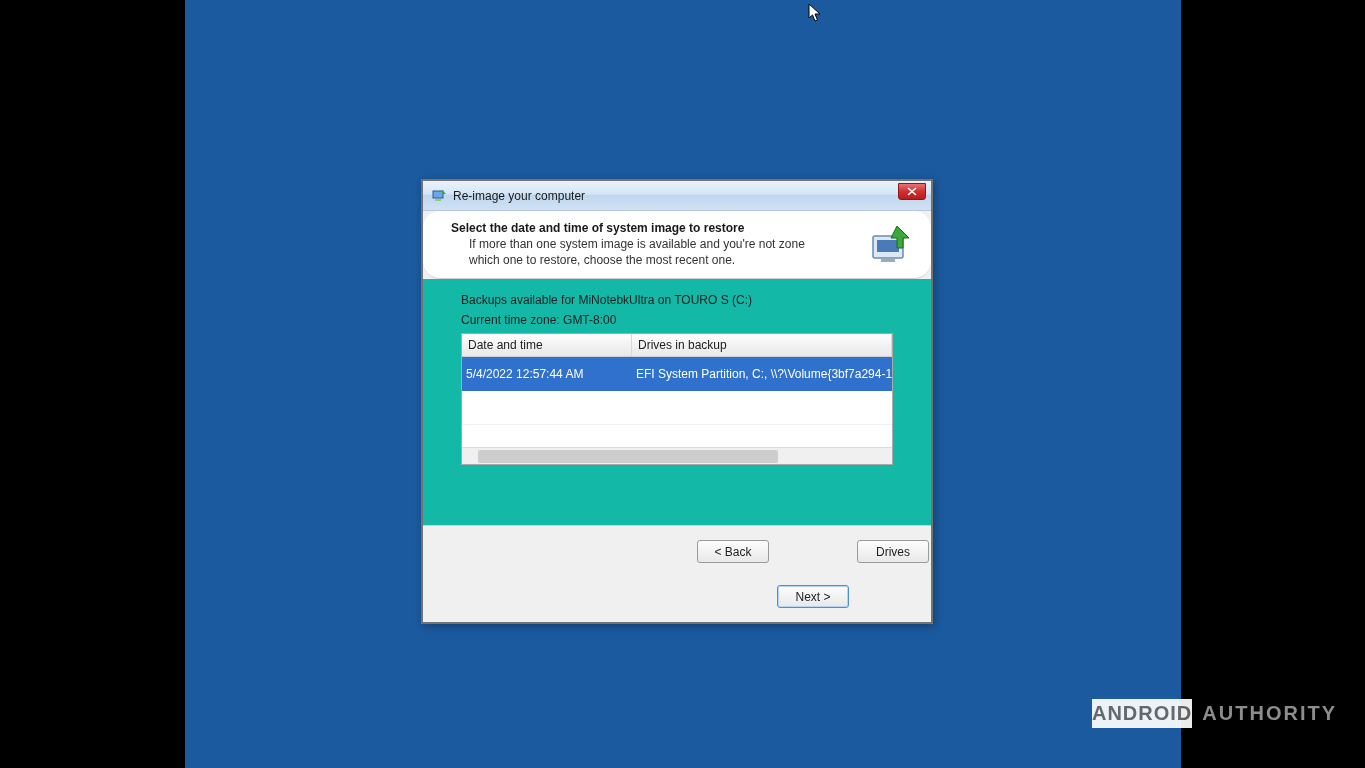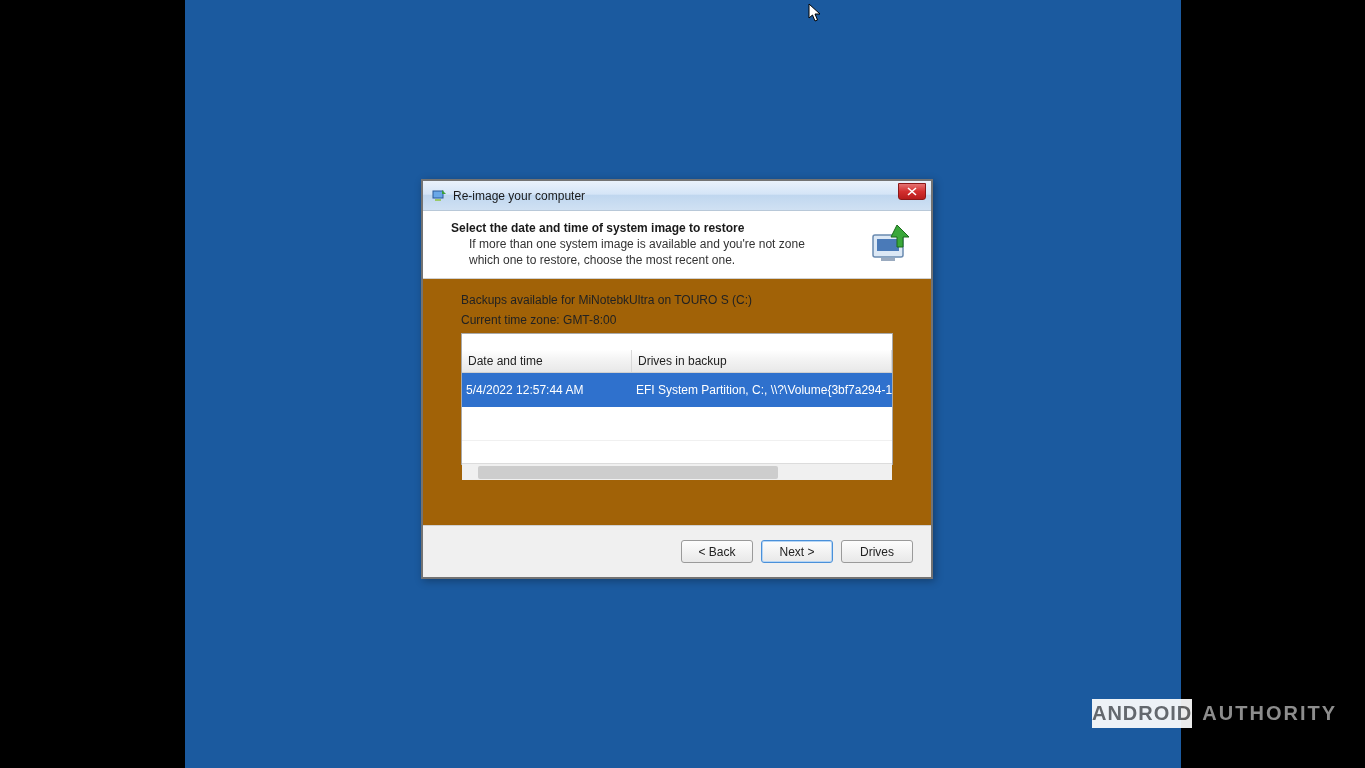--- a/index.html
+++ b/index.html
@@ -67,21 +67,22 @@
     align-items: center;
     justify-content: center;
     cursor: pointer;
   }
   .close-btn svg { display: block; }
   .header-pane {
     background: #fff;
     padding: 10px 14px 10px 28px;
     border-bottom: 1px solid #d0d0d0;
     display: flex;
-    align-items: flex-start;
+    align-items: center;
+    border-radius: 17px;
   }
   .header-text { flex: 1; }
   .header-title {
     font-weight: bold;
     font-size: 12px;
     color: #1a1a1a;
     margin-bottom: 2px;
   }
   .header-desc {
     font-size: 12px;
@@ -90,41 +91,40 @@
     line-height: 1.3;
     max-width: 380px;
   }
   .header-icon {
     width: 46px;
     height: 46px;
     margin-left: 10px;
     margin-right: 4px;
   }
   .body-pane {
-    background: #a16207;
+    background: #14b8a6;
     padding: 14px 38px 60px 38px;
   }
   .info-line {
     font-size: 12px;
     color: #222;
     margin-bottom: 6px;
   }
   .table-wrap {
     border: 1px solid #a9a9a9;
     background: #fff;
     height: 132px;
     position: relative;
     margin-top: 6px;
   }
   .table-header {
     display: flex;
     height: 23px;
     background: linear-gradient(to bottom, #fff 0%, #f2f2f2 50%, #e8e8e8 100%);
     border-bottom: 1px solid #d0d0d0;
-    margin-top: 16px;
   }
   .th {
     padding: 4px 6px;
     font-size: 12px;
     color: #222;
     border-right: 1px solid #d8d8d8;
   }
   .th1 { width: 170px; }
   .th2 { flex: 1; }
   .table-body {
@@ -160,40 +160,41 @@
     position: absolute;
     left: 16px;
     top: 2px;
     width: 300px;
     height: 13px;
     background: #cdcdcd;
     border-radius: 2px;
   }
   .footer-pane {
     border-top: 1px solid #d0d0d0;
-    padding: 14px 18px;
+    padding: 14px 2px;
     display: flex;
     justify-content: flex-end;
     gap: 8px;
     background: #f0f0f0;
   }
   .btn {
     min-width: 72px;
     height: 23px;
     padding: 0 12px;
     font-size: 12px;
     background: linear-gradient(to bottom, #fdfdfd, #e8e8e8);
     border: 1px solid #9a9a9a;
     border-radius: 3px;
     cursor: pointer;
     color: #222;
   }
   .btn.default {
     border: 1px solid #4a90d9;
     box-shadow: 0 0 0 1px #b5d5f5 inset;
+    margin-top: 45px;
   }
   .watermark {
     position: absolute;
     right: 28px;
     bottom: 40px;
     display: flex;
     align-items: center;
     gap: 10px;
     opacity: 0.92;
   }

